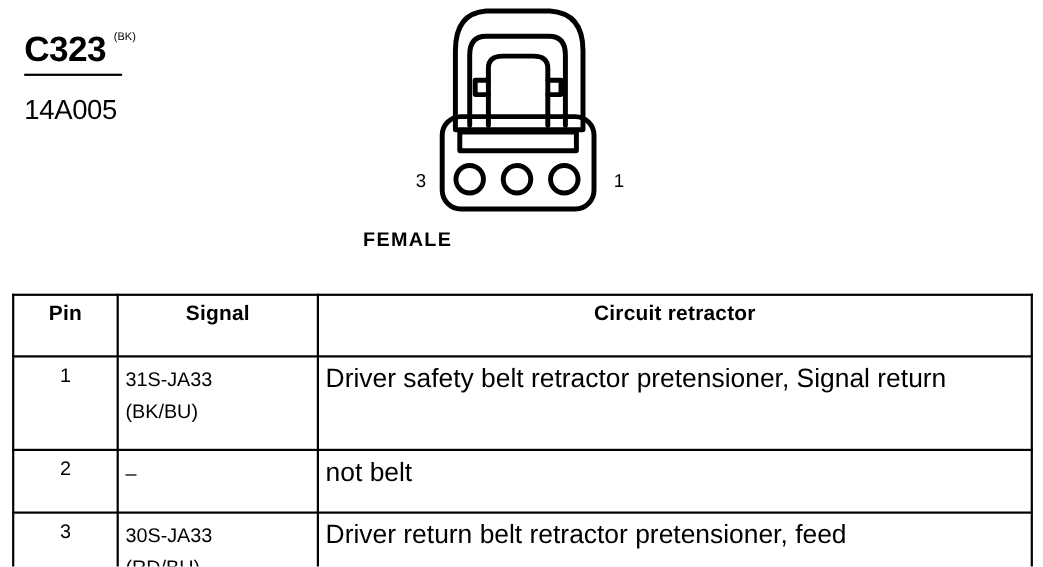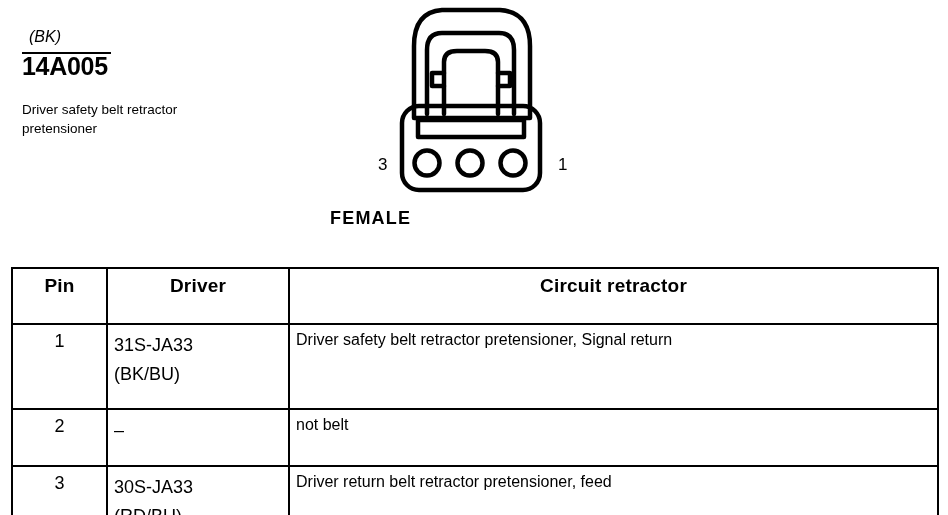--- a/index.html
+++ b/index.html
@@ -27,37 +27,36 @@
     display: flex;
     align-items: flex-start;
     line-height: 1;
   }
   #connector-id {
     font-size: 32px;
     font-weight: bold;
     letter-spacing: -0.5px;
   }
   #connector-color {
-    font-size: 16px;
+    font-size: 10px;
     font-weight: normal;
     margin-left: 7px;
     margin-top: 1px;
-    font-style: italic;
   }
   #id-underline {
     width: 89px;
     height: 2px;
     background: #000;
     margin-top: 7px;
   }
   #part-number {
     font-size: 25px;
-    font-weight: bold;
+    font-weight: normal;
     letter-spacing: -0.3px;
-    margin-top: 0;
+    margin-top: 19px;
     line-height: 1;
   }
   #connector-description {
     font-size: 13.5px;
     line-height: 1.42;
     margin-top: 21px;
     width: 200px;
   }
 
   
@@ -126,37 +125,37 @@
     font-size: 18px;
     padding-top: 10px;
   }
   td.cell-circuit {
     text-align: left;
     font-size: 18px;
     padding-top: 10px;
     line-height: 1.62;
   }
   td.cell-function {
-    font-size: 16px;
+    font-size: 24px;
     padding-top: 10px;
     padding-left: 13px;
   }
   tr.row-tall td  { height: 71px; }
   tr.row-short td { height: 43px; }
 </style>
 </head>
 <body>
 
 <div id="header-block">
   <div id="connector-id-row">
+    <span id="connector-id">C323</span>
     <span id="connector-color">(BK)</span>
   </div>
   <div id="id-underline"></div>
   <div id="part-number">14A005</div>
-  <div id="connector-description">Driver safety belt retractor pretensioner</div>
 </div>
 
 <div id="connector-figure">
 
   <svg id="connector-svg" width="290" height="200" viewBox="0 0 290 200">
     <g fill="none" stroke="#000" stroke-width="4.5" stroke-linejoin="round" stroke-linecap="round">
 
       <path d="M 84 118
                L 84 46
                Q 84 12 112 10
@@ -203,21 +202,21 @@
 <div id="pin-table-wrap">
   <table id="pin-table">
     <colgroup>
       <col class="col-pin">
       <col class="col-circuit">
       <col class="col-function">
     </colgroup>
     <thead>
       <tr>
         <th>Pin</th>
-        <th>Driver</th>
+        <th>Signal</th>
         <th>Circuit retractor</th>
       </tr>
     </thead>
     <tbody>
       <tr class="row-tall">
         <td class="cell-pin">1</td>
         <td class="cell-circuit">
           <div>31S-JA33</div>
           <div>(BK/BU)</div>
         </td>

